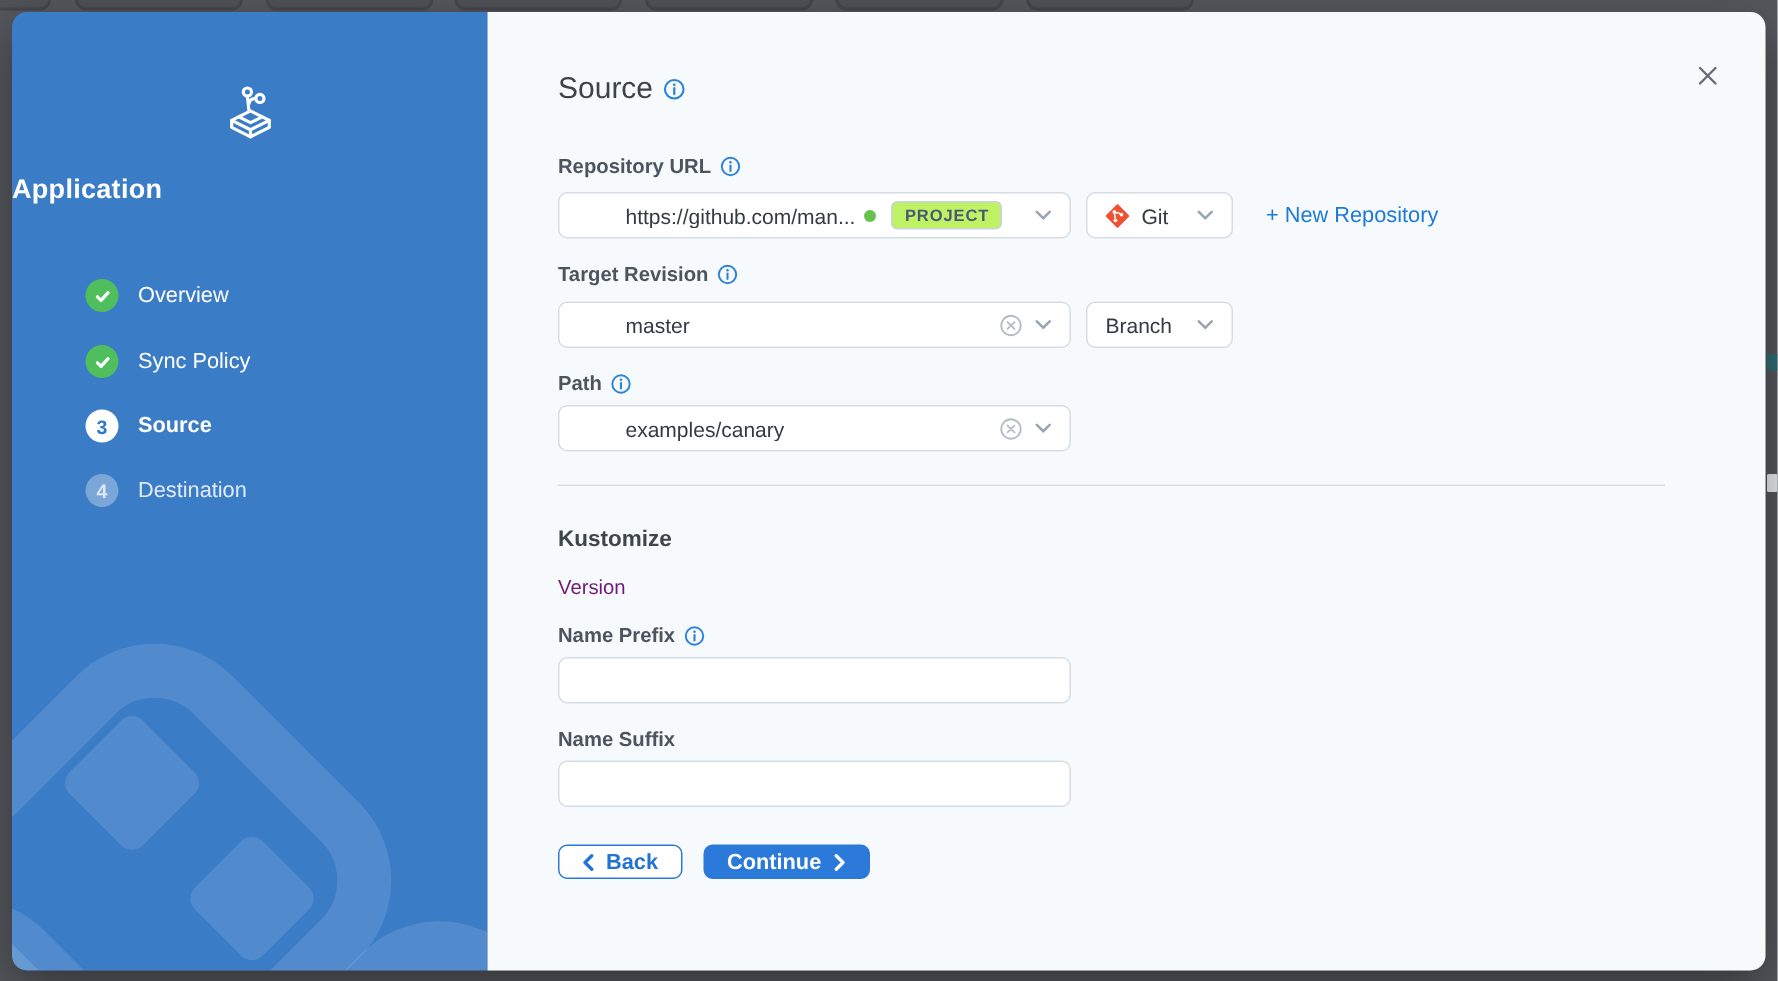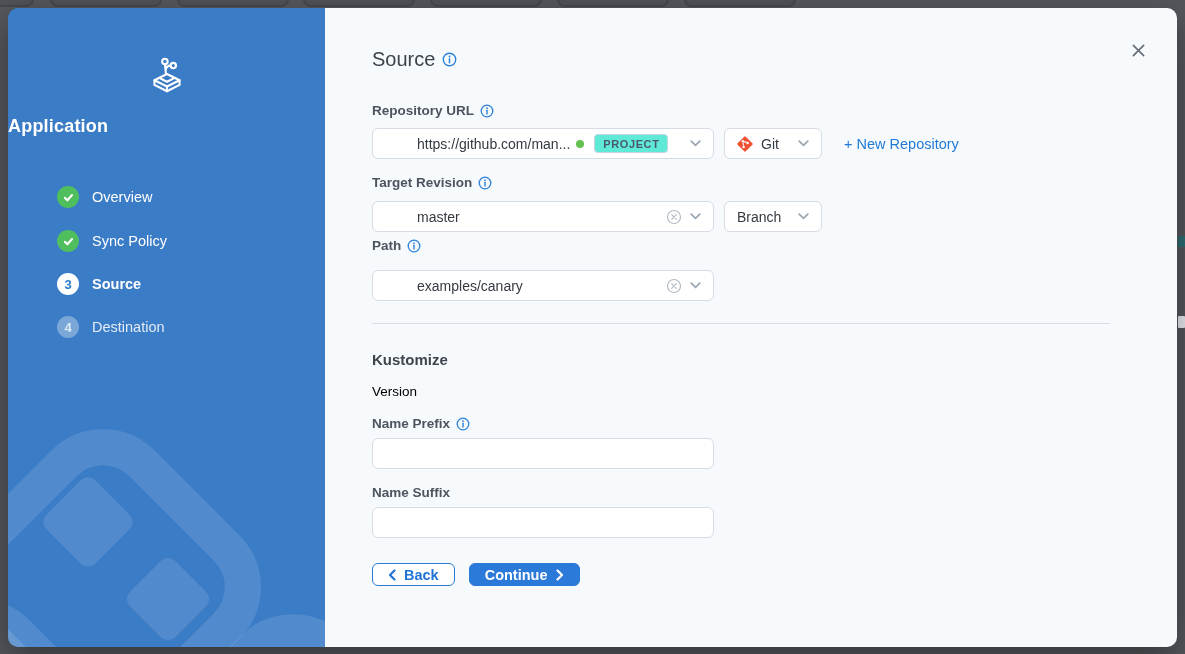--- a/index.html
+++ b/index.html
@@ -58,55 +58,55 @@
     background:none; border:none; cursor:pointer; display:flex; align-items:center; justify-content:center;
   }
   .page-title {
     position:absolute; left:47px; top:40px; display:flex; align-items:center; gap:7px;
     font-size:20px; font-weight:500; color:#3d434c;
   }
   .f-label {
     position:absolute; left:47px; display:flex; align-items:center; gap:6px;
     font-size:13.5px; font-weight:700; color:#4c545e;
   }
-  .lbl-repo { top:95px;text-align:center; } .lbl-rev { top:167px; } .lbl-path { top:230px; }
+  .lbl-repo { top:95px;text-align:center; } .lbl-rev { top:167px; } .lbl-path { top:240px; }
   .lbl-prefix { top:408px;align-items:flex-end; } .lbl-suffix { top:477px; }
 
   .row { position:absolute; left:47px; display:flex; align-items:center; }
   .row-repo { top:120px; } .row-rev { top:193px; } .row-path { top:262px; }
 
   .combo, .text-input {
     height:31px; background:#fff; border:1px solid #d6dce4; border-radius:6px;
     font-size:14px; color:#343a42;
   }
   .combo { display:flex; align-items:center; padding:0 12px; cursor:pointer; }
   .combo-main { width:342px;padding-left:44px; }
   .combo-type { width:98px; margin-left:10px; justify-content:space-between; }
   .combo .val { white-space:nowrap; overflow:hidden; }
   .green-dot { width:8px; height:8px; border-radius:50%; background:#67c14f; margin-left:6px; flex:0 0 8px; }
   .proj-badge {
     margin-left:10px; padding:3px 8px 2px; border:1px solid #c7d2e4; border-radius:4px;
-    font-size:11px; font-weight:600; letter-spacing:.6px; color:#4b5874; background:#5eead4;
+    font-size:11px; font-weight:600; letter-spacing:.6px; color:#4b5874; background:#bef264;
   }
   .chev { margin-left:auto; display:flex; }
   .combo-type .chev { margin-left:8px; }
   .clear-ic { margin-left:auto; margin-right:8px; display:flex; cursor:pointer; }
   .git-ic { margin-right:8px; display:flex; }
 
   .new-repo-link {
     margin-left:22px; font-size:14.5px; color:#1e7ad6; text-decoration:none; font-weight:500; cursor:pointer;
   }
 
   .input-340 { position:absolute; left:47px; width:342px; padding:0 12px; outline:none; }
   .in-prefix { top:430px; } .in-suffix { top:499px; }
 
   .divider { position:absolute; left:47px; top:315px; width:738px; height:1px; background:#d9dde1; }
 
   .kustomize-h { position:absolute; left:47px; top:343px; font-size:15px; font-weight:700; color:#3e454d; }
-  .version-lbl { position:absolute; left:47px; top:376px; font-size:13.5px; font-weight:500; color:#000000; }
+  .version-lbl { position:absolute; left:47px; top:376px; font-size:13.5px; font-weight:500; color:#701a75; }
 
   .actions { position:absolute; left:47px; top:555px; display:flex; gap:14px; }
   .btn {
     height:23px; border-radius:6px; font-size:14.5px; font-weight:700; cursor:pointer;
     display:flex; align-items:center; gap:8px; padding:0 15px;
     font-family:"Liberation Sans", sans-serif;
   }
   .btn-back { background:#fff; border:1px solid #2b7ad6; color:#2274d4; }
   .btn-continue { background:#2b79d8; border:1px solid #2b79d8; color:#fff; }
 </style>

